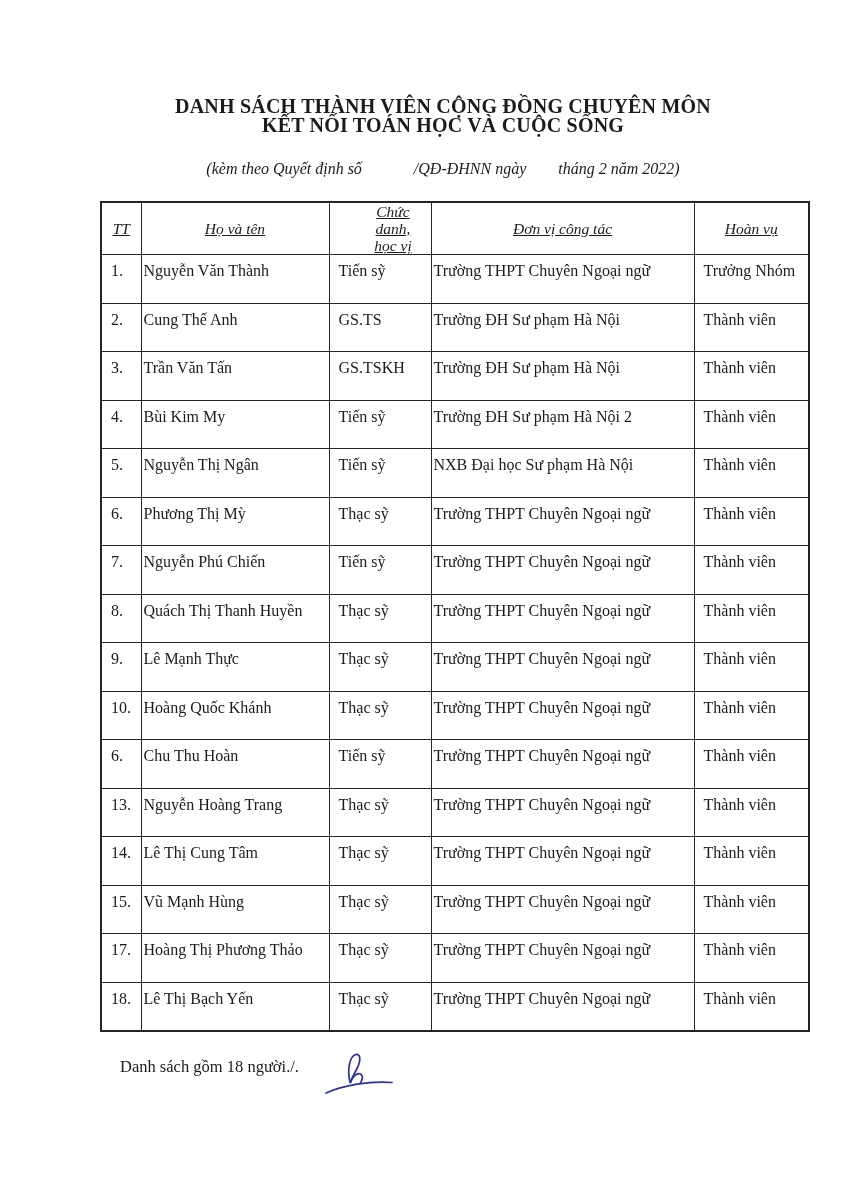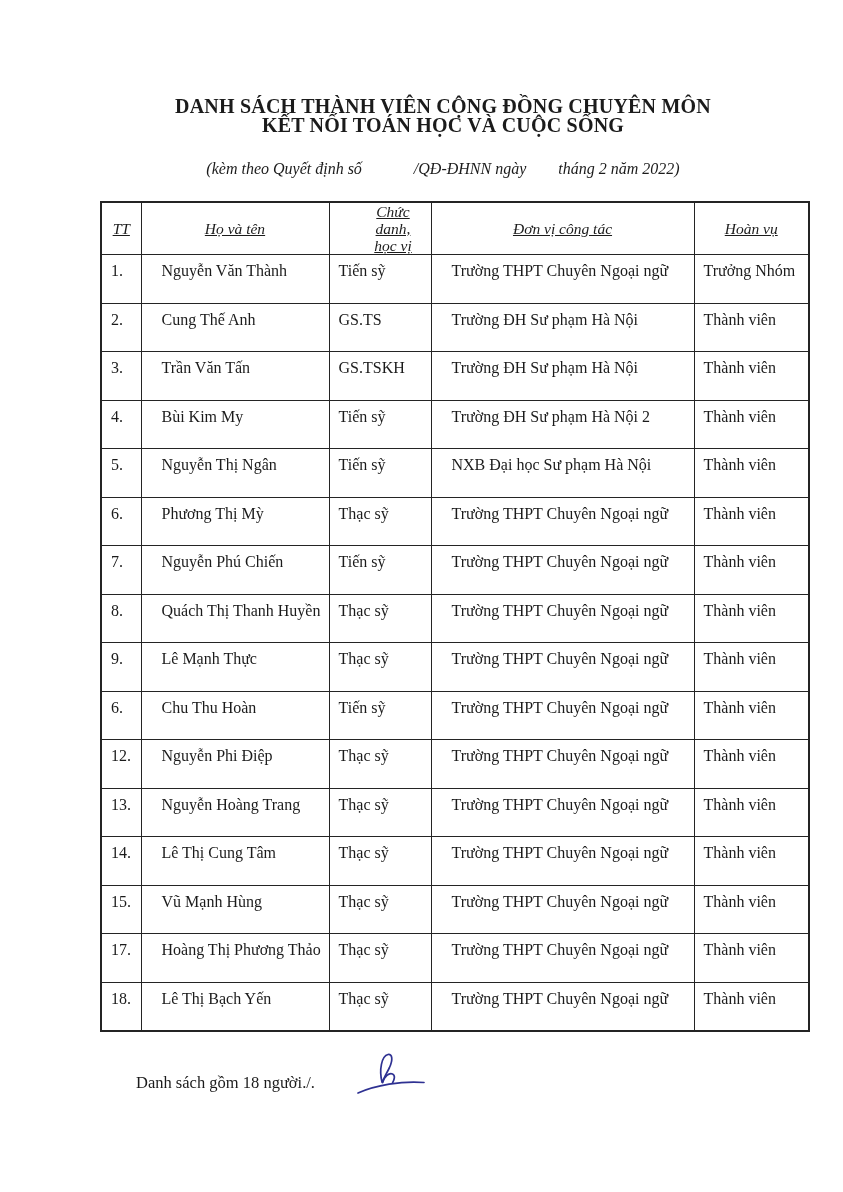--- a/index.html
+++ b/index.html
@@ -59,28 +59,28 @@
   table.members td {
     border: 1.5px solid #242424;
     font-size: 16px;
     vertical-align: top;
     height: 41.5px;
     padding: 6px 4px 0 9px;
     line-height: 19px;
     overflow: hidden;
   }
   table.members td.cell-name,
-  table.members td.cell-unit { padding-left: 20px; }
+  table.members td.cell-unit { padding-left: 2px; }
   .doc-footer {
     margin: 25px 0 0 120px;
     display: flex;
     align-items: flex-start;
   }
   .summary-text {
-    margin: 16px;
+    margin: 0;
     font-size: 16.5px;
   }
   .signature {
     margin-left: 20px;
     margin-top: -8px;
   }
 </style>
 </head>
 <body>
 
@@ -178,36 +178,36 @@
     </tr>
 
     <tr>
       <td class="cell-tt">9.</td>
       <td class="cell-name">Lê Mạnh Thực</td>
       <td class="cell-degree">Thạc sỹ</td>
       <td class="cell-unit">Trường THPT Chuyên Ngoại ngữ</td>
       <td class="cell-role">Thành viên</td>
     </tr>
 
+    <tr>
+      <td class="cell-tt">10.</td>
+      <td class="cell-name">Hoàng Quốc Khánh</td>
+      <td class="cell-degree">Thạc sỹ</td>
+      <td class="cell-unit">Trường THPT Chuyên Ngoại ngữ</td>
+      <td class="cell-role">Thành viên</td>
+    </tr>
 
     <tr>
       <td class="cell-tt">6.</td>
       <td class="cell-name">Chu Thu Hoàn</td>
       <td class="cell-degree">Tiến sỹ</td>
       <td class="cell-unit">Trường THPT Chuyên Ngoại ngữ</td>
       <td class="cell-role">Thành viên</td>
     </tr>
 
-    <tr>
-      <td class="cell-tt">12.</td>
-      <td class="cell-name">Nguyễn Phi Điệp</td>
-      <td class="cell-degree">Thạc sỹ</td>
-      <td class="cell-unit">Trường THPT Chuyên Ngoại ngữ</td>
-      <td class="cell-role">Thành viên</td>
-    </tr>
 
     <tr>
       <td class="cell-tt">13.</td>
       <td class="cell-name">Nguyễn Hoàng Trang</td>
       <td class="cell-degree">Thạc sỹ</td>
       <td class="cell-unit">Trường THPT Chuyên Ngoại ngữ</td>
       <td class="cell-role">Thành viên</td>
     </tr>
 
     <tr>

